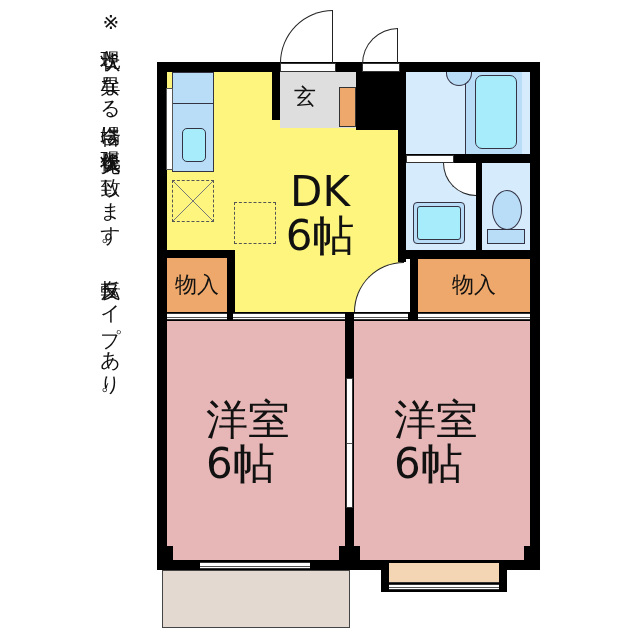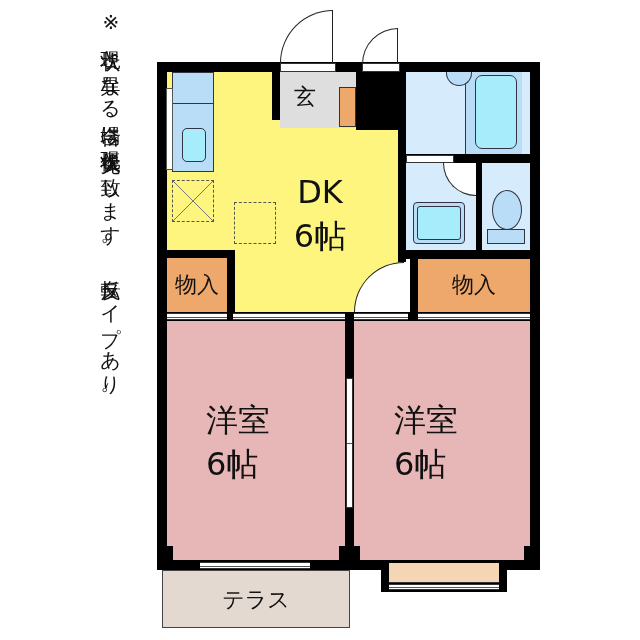--- a/index.html
+++ b/index.html
@@ -6,21 +6,21 @@
   body { width:640px; height:640px; position:relative; overflow:hidden; font-family:"DejaVu Sans", sans-serif; }
   .abs { position:absolute; }
   .note {
     position:absolute; left:98px; top:10px; width:26px;
     writing-mode: vertical-rl; font-size:20px; line-height:26px; color:#111;
     letter-spacing:1px;
   }
   .wall { position:absolute; background:#000; }
   .room { position:absolute; box-sizing:border-box; }
   .lbl { position:absolute; color:#111; text-align:center; white-space:pre-line; }
-  .big { font-size:32px; line-height:44px; }
+  .big { font-size:42px; line-height:44px; }
   .mid { font-size:22px; }
   .win { position:absolute; background:#fff; border-top:1px solid #333; border-bottom:1px solid #333; box-sizing:border-box; }
   .win::after { content:""; position:absolute; left:0; right:0; top:50%; border-top:1px solid #555; }
 </style>
 </head>
 <body>
 
 <div class="note">※現状と異なる場合は現状優先と致します。 反転タイプあり。</div>
 
 <div class="abs" style="left:0;top:0;width:640px;height:640px;">
@@ -101,18 +101,17 @@
 6帖</div>
 
   <div class="wall" style="left:167px;top:546px;width:6px;height:14px;"></div>
   <div class="wall" style="left:339px;top:546px;width:6px;height:14px;"></div>
   <div class="wall" style="left:354px;top:546px;width:6px;height:14px;"></div>
   <div class="wall" style="left:524px;top:546px;width:6px;height:14px;"></div>
 
   <div class="win" style="left:200px;top:562px;width:110px;height:7px;"></div>
 
   <div class="room" style="left:162px;top:570px;width:188px;height:58px;background:#e3d9d0;border:1px solid #444;"></div>
-  <div class="lbl mid" style="left:162px;top:585px;width:188px;">テラス</div>
 
   <div class="wall" style="left:381px;top:560px;width:126px;height:32px;"></div>
   <div class="room" style="left:389px;top:563px;width:110px;height:20px;background:#f4d5b4;border-bottom:1px solid #333;"></div>
   <div class="win" style="left:389px;top:584px;width:110px;height:6px;"></div>
 </div>
 
 </body></html>

